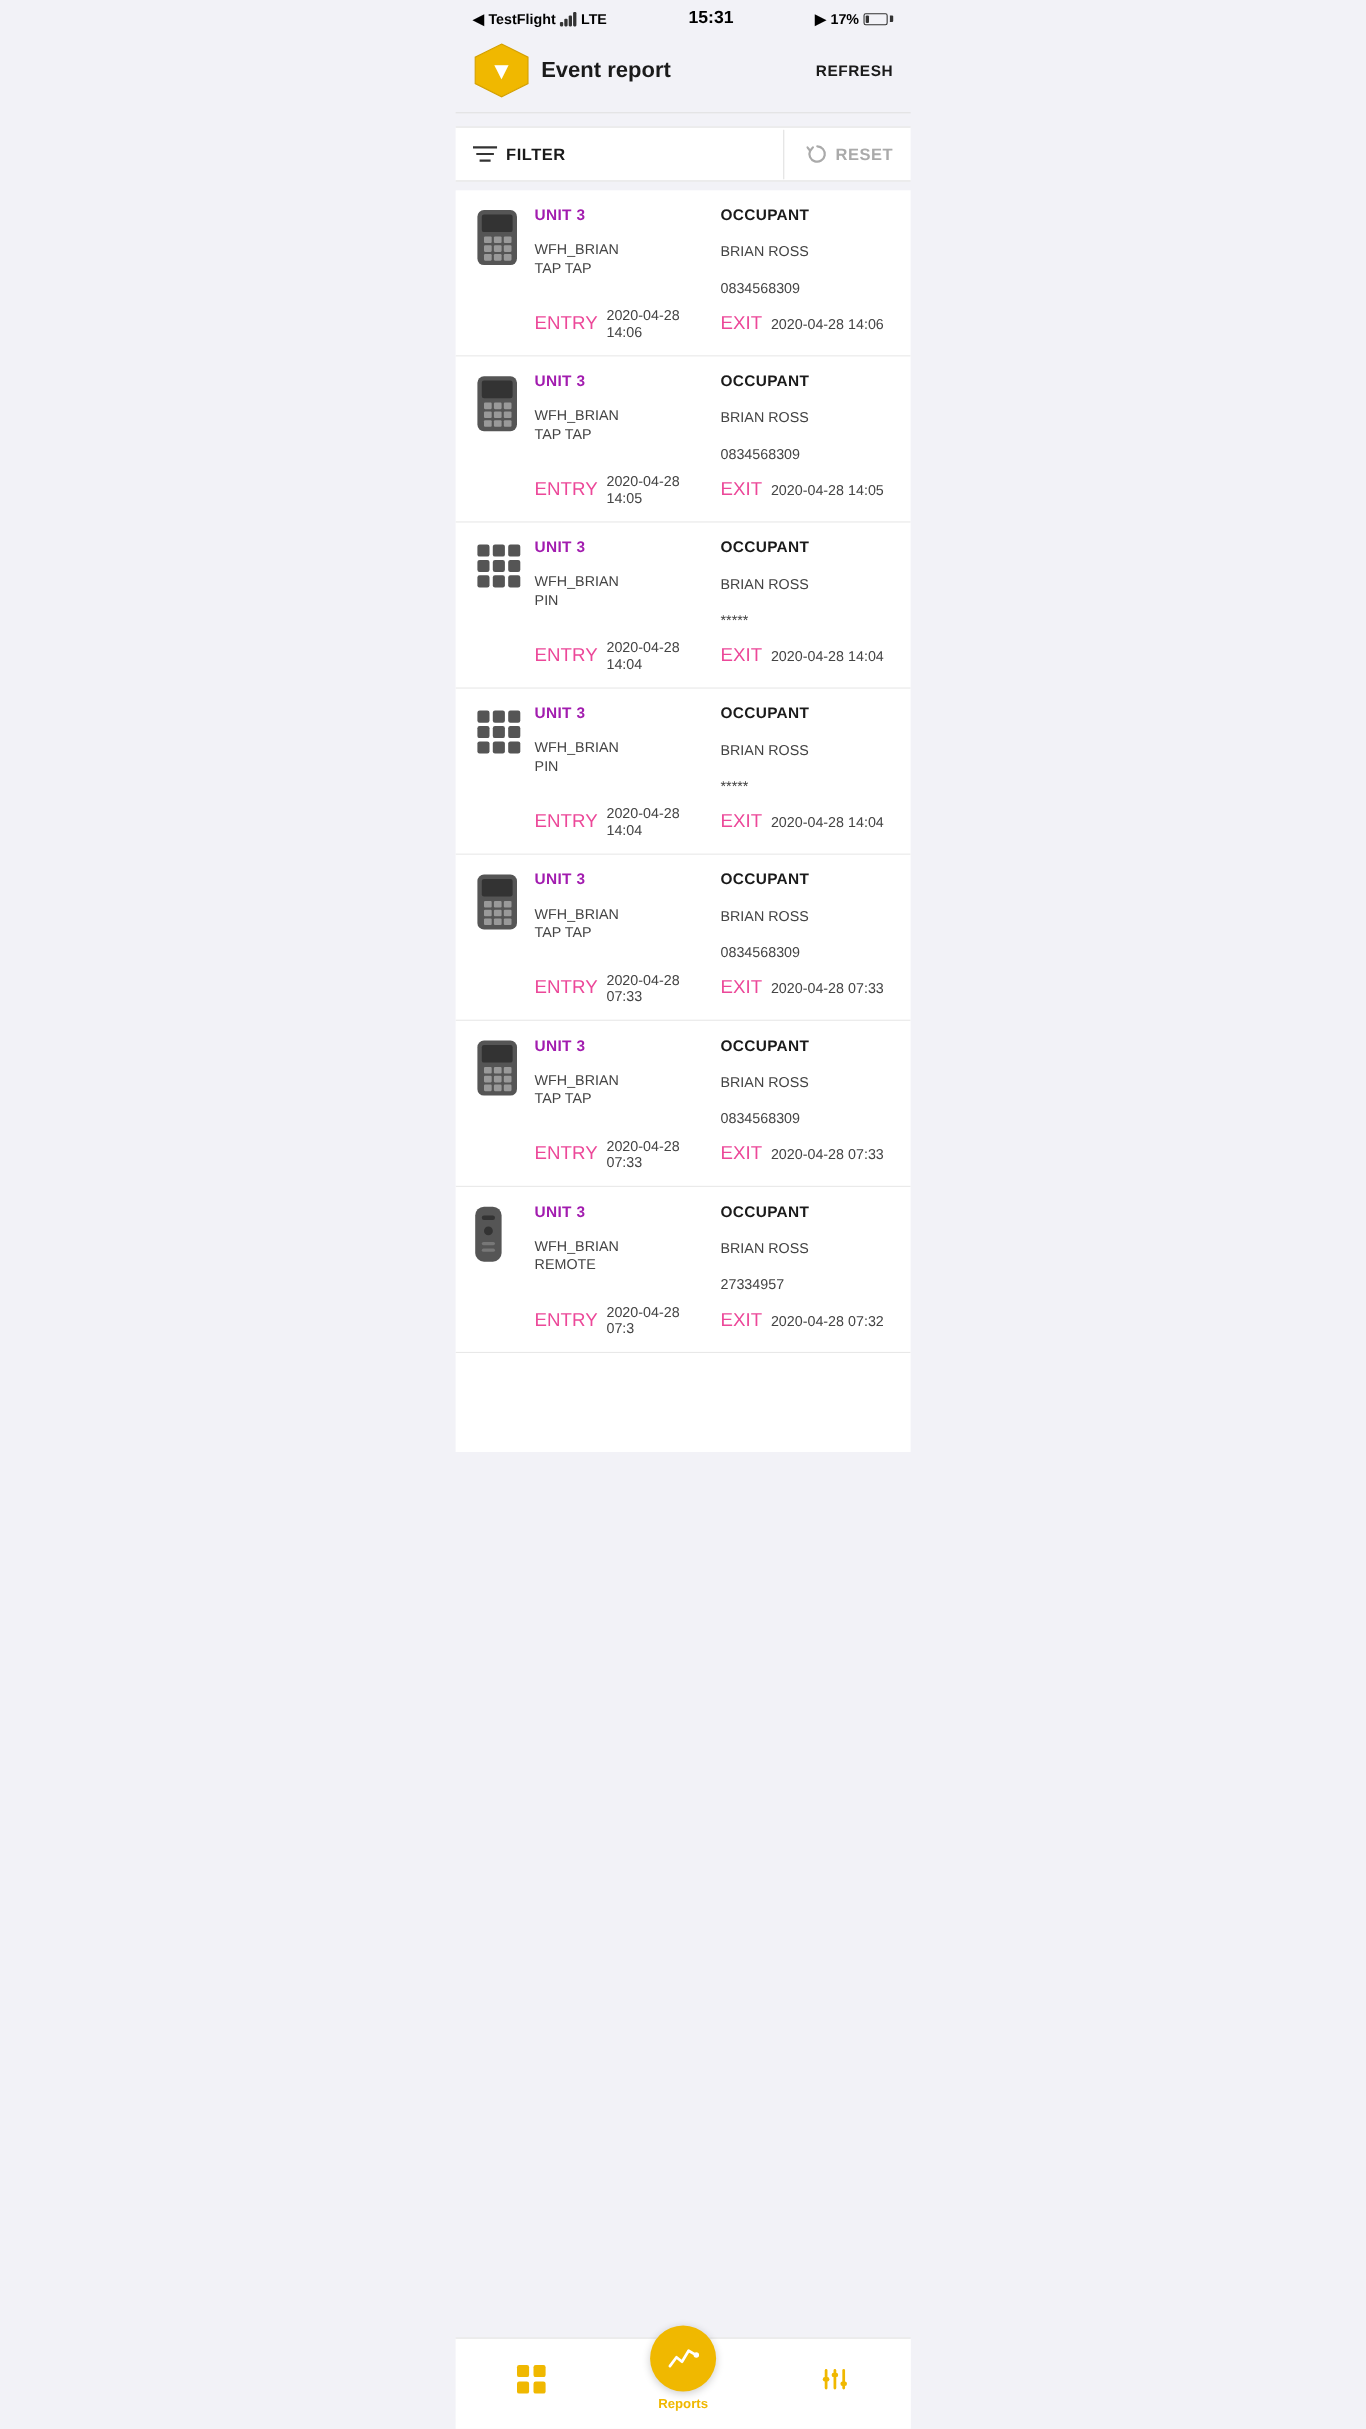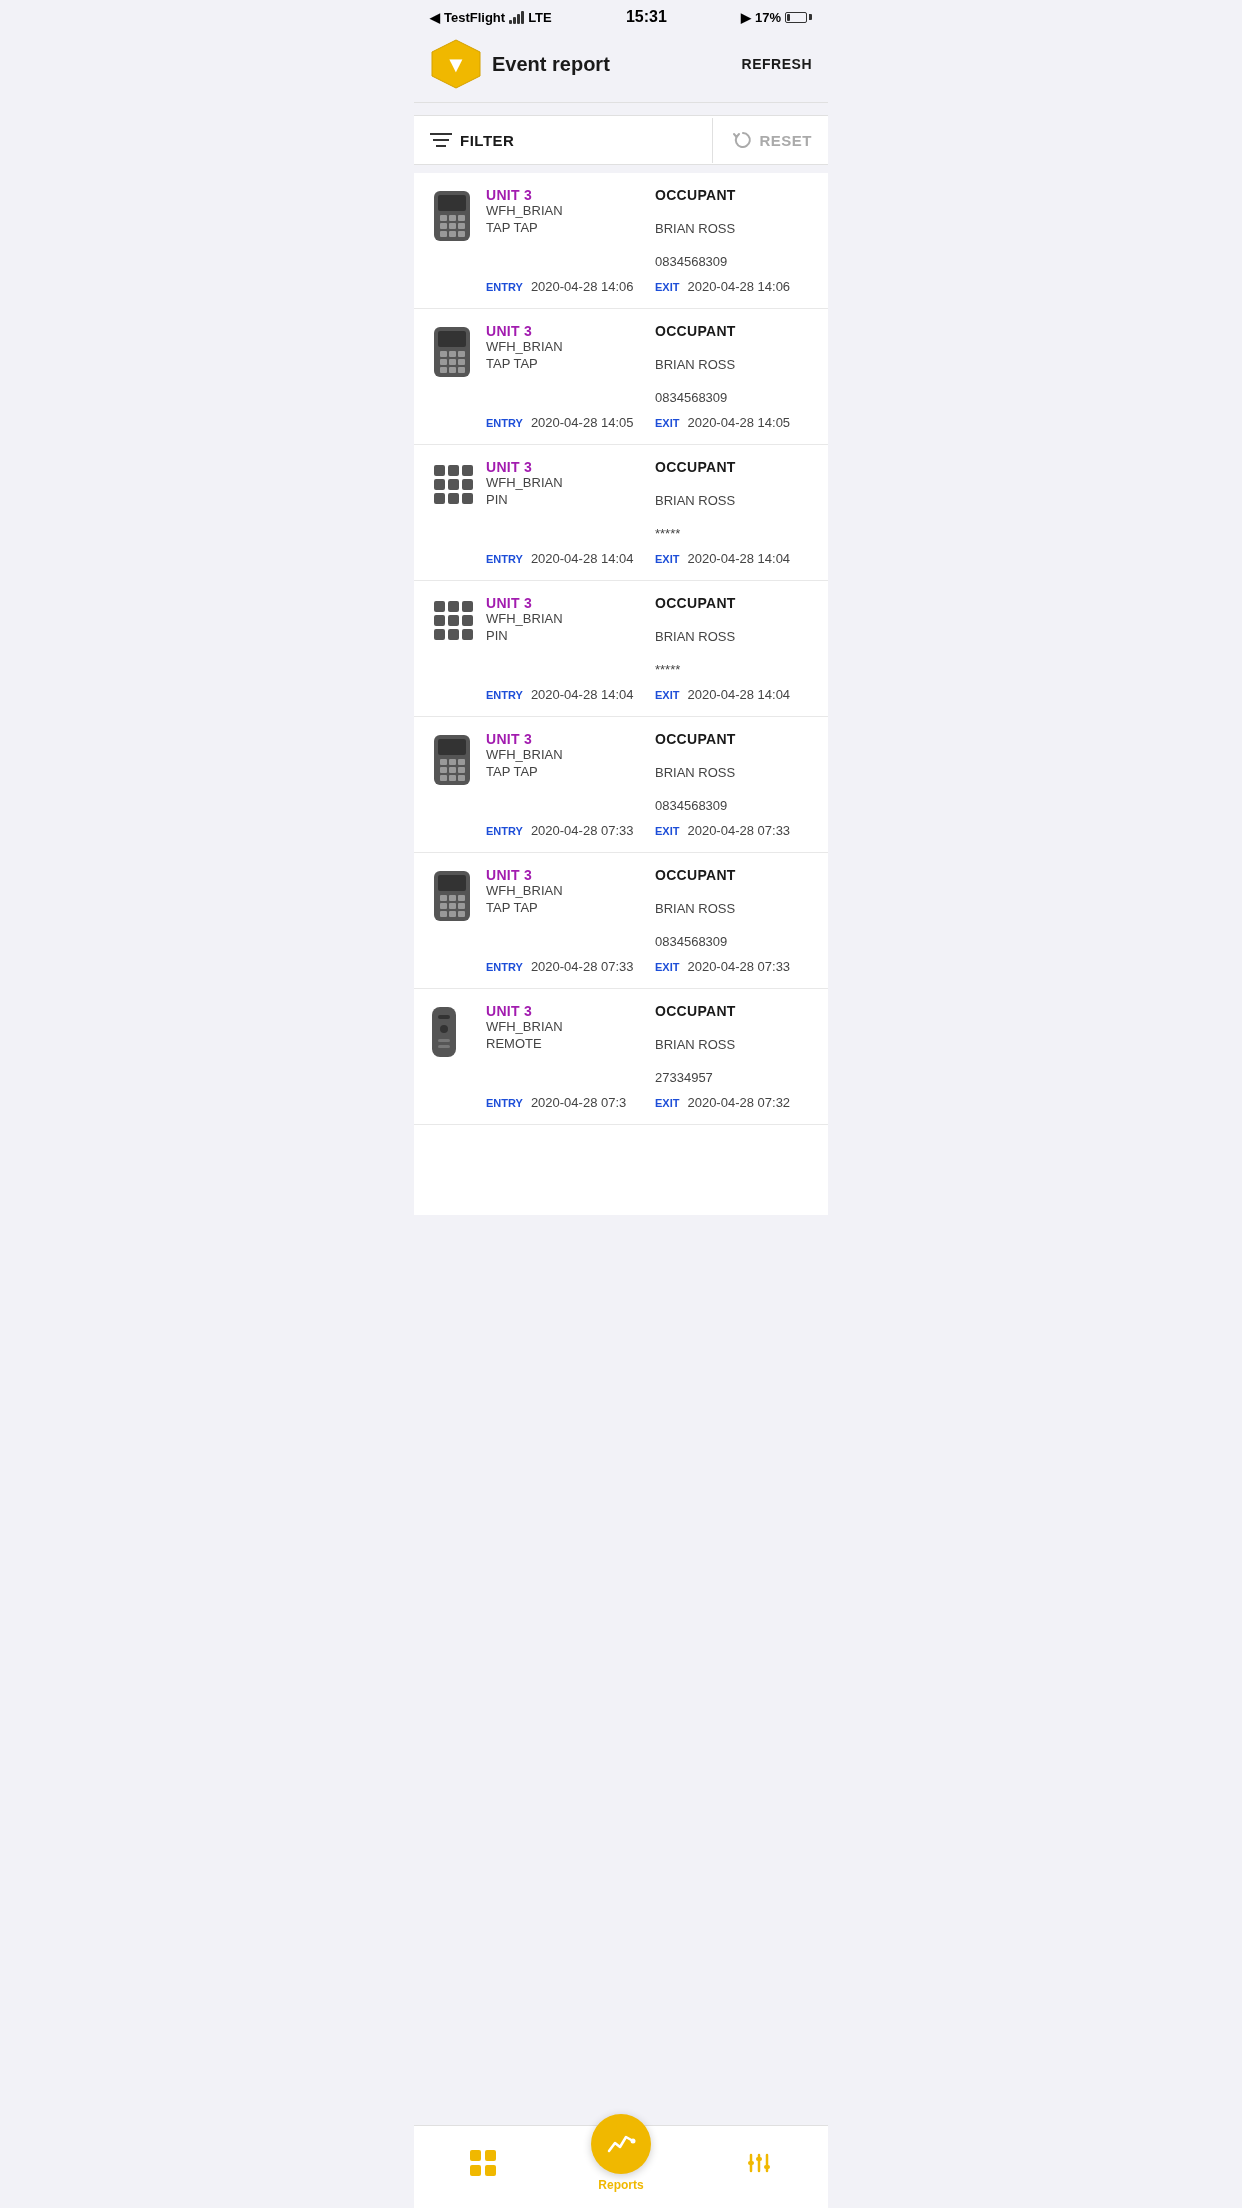--- a/index.html
+++ b/index.html
@@ -133,21 +133,21 @@
 
     .unit-name {
       font-size: 14px;
       font-weight: 800;
       color: #a21caf;
       letter-spacing: 0.3px;
     }
     .device-name {
       font-size: 13px;
       color: #444;
-      margin-top: 0;
+      margin-top: 16px;
     }
     .device-type {
       font-size: 13px;
       color: #444;
       margin-top: 2px;
     }
 
     .occupant-label {
       font-size: 14px;
       font-weight: 800;
@@ -170,23 +170,23 @@
       gap: 12px;
       padding-left: 56px;
     }
     .event-entry, .event-exit {
       flex: 1;
       display: flex;
       gap: 8px;
       align-items: center;
     }
     .entry-label, .exit-label {
-      font-size: 11px;
-      font-weight: 700;
-      color: #1d4ed8;
+      font-size: 17px;
+      font-weight: 400;
+      color: #ec4899;
     }
     .entry-time, .exit-time {
       font-size: 13px;
       color: #444;
     }
 
     
     .bottom-nav {
       position: fixed;
       bottom: 0;

